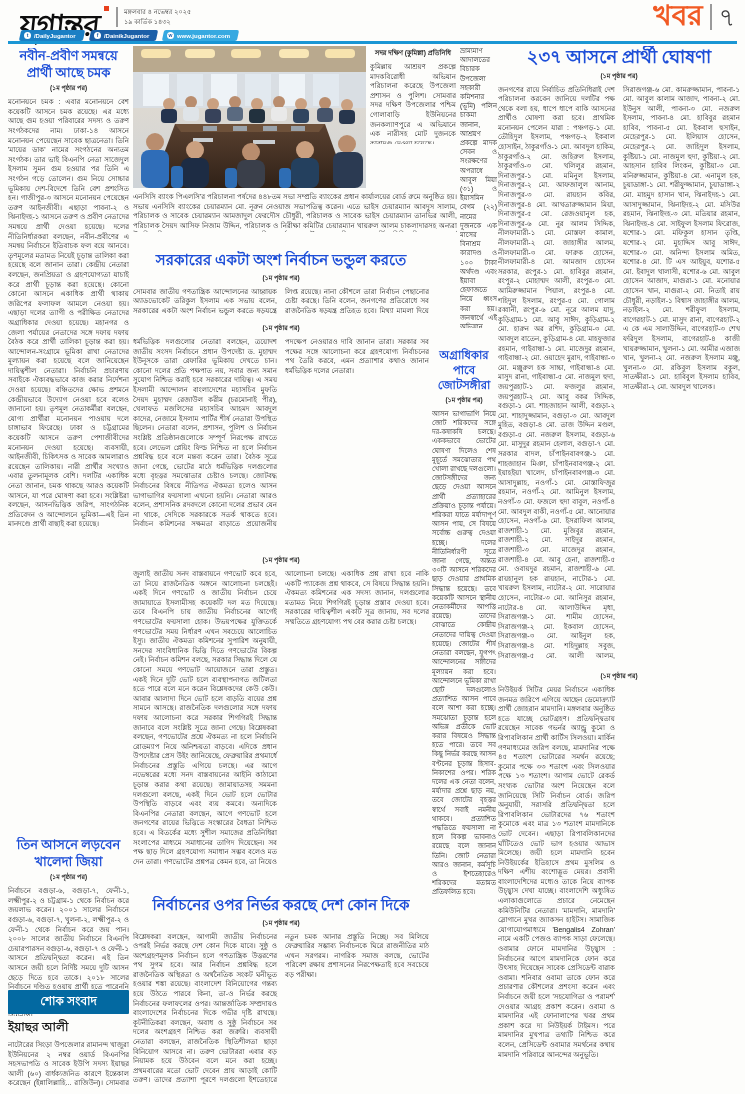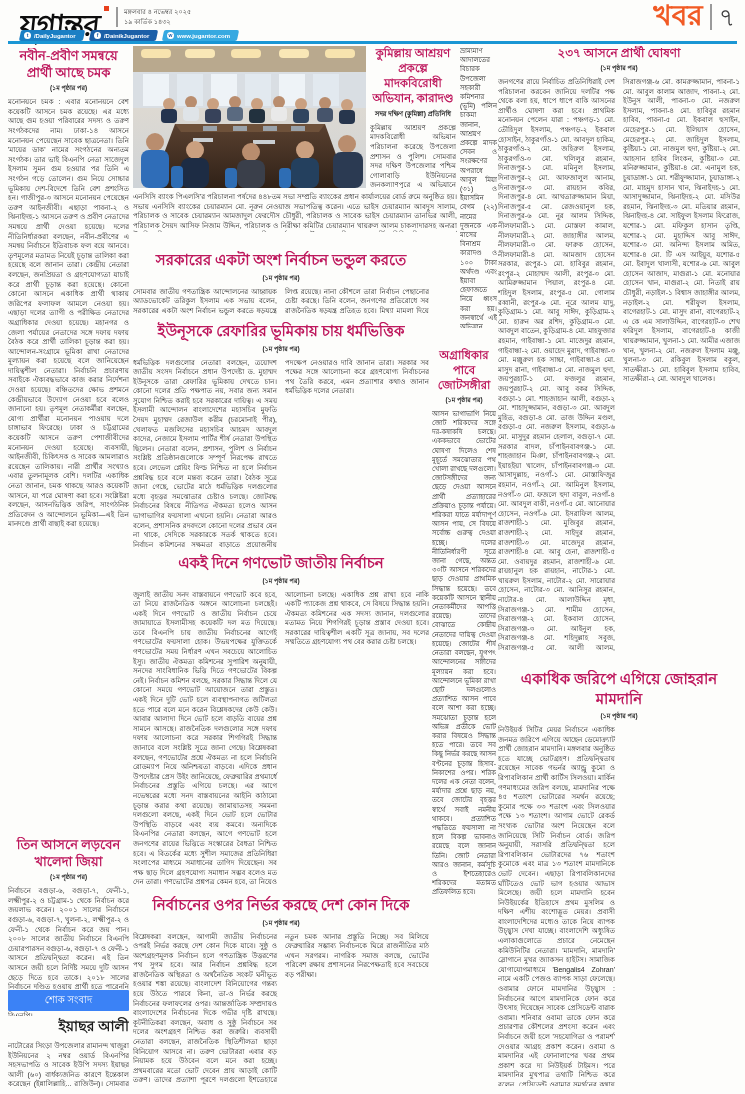--- a/index.html
+++ b/index.html
@@ -19,34 +19,34 @@
   .badge .bicon{width:7px;height:7px;border-radius:50%;background:#fff;color:#1b5fa8;font-size:5px;
          line-height:7px;text-align:center;font-weight:bold;transform:skewX(12deg);}
   .b1{background:#1b7fc4;} .b2{background:#1b5fa8;} .b3{background:#36a9e1;}
   .section-right{position:absolute;right:10px;top:1px;display:flex;align-items:flex-end;gap:7px;}
   .section-name{font-size:28px;font-weight:800;color:#f15a24;line-height:1.1;}
   .section-sep{width:2px;height:26px;background:#9a9a9a;margin-bottom:2px;}
   .page-num{font-size:25px;color:#3c3c3c;line-height:1.1;}
   .bluerule{position:absolute;left:8px;right:8px;top:41px;height:3px;background:#1a96d4;}
   
   .art{position:absolute;overflow:hidden;}
-  .art h2{margin:0 0 2px 0;font-family:"Liberation Serif",serif;font-weight:700;color:#be185d;text-align:center;}
-  .t-xl{font-size:12px;line-height:1.25;}
+  .art h2{margin:0 0 2px 0;font-family:"Liberation Serif",serif;font-weight:700;color:#1d4ed8;text-align:center;}
+  .t-xl{font-size:18px;line-height:1.25;}
   .t-lg{font-size:15px;line-height:1.3;}
   .t-md{font-size:13px;line-height:1.28;}
   .t-sm{font-size:11.5px;line-height:1.3;}
   .contd{font-size:6.4px;font-weight:bold;text-align:center;margin:1px 0 3px 0;color:#222;}
   .byline{font-size:6.6px;font-weight:bold;text-align:center;margin:1px 0 3px 0;color:#222;}
   .body{font-size:7px;line-height:9.6px;text-align:justify;color:#222;overflow:hidden;}
   .body-xs{font-size:6.8px;line-height:9.2px;}
   .cols2{column-count:2;column-gap:8px;column-fill:auto;}
   .caption-title{font-family:"Liberation Serif",serif;font-weight:700;font-size:13.5px;text-align:center;margin:0 0 3px 0;}
-  .obit-bar{background:#3b82f6;color:#fff;font-size:10px;font-weight:normal;text-align:center;
+  .obit-bar{background:#0369a1;color:#fff;font-size:12px;font-weight:bold;text-align:center;
             padding:2px 0;border-radius:1px;}
-  .obit-name{font-size:14px;font-weight:bold;text-align:right;margin:4px 0 2px 0;}
+  .obit-name{font-size:12px;font-weight:bold;text-align:left;margin:4px 0 2px 0;}
   .photo-frame{position:absolute;left:133px;top:46px;width:233px;height:142px;background:#777;}
   .photo-frame svg{display:block;}
 </style>
 </head>
 <body>
 
 <div id="page">
 
   <div id="masthead">
     <div class="logo">যুগান্তর</div>
@@ -153,47 +153,44 @@
           <rect x="200" y="106" width="30" height="36" rx="8" fill="#2b3a52"></rect>
       </g>
 
       <rect x="38" y="120" width="12" height="22" rx="4" fill="#2e6db4"></rect>
       <rect x="92" y="122" width="12" height="20" rx="4" fill="#2e6db4"></rect>
       <rect x="146" y="122" width="12" height="20" rx="4" fill="#2e6db4"></rect>
     </svg>
   </div>
 
   <div class="art" style="left:370px;top:46px;width:86px;height:142px;">
-    <h2 class="t-sm">কুমিল্লায় আশ্রয়ণ প্রকল্পে মাদকবিরোধী অভিযান, কারাদণ্ড</h2>
     <div class="byline">সদর দক্ষিণ (কুমিল্লা) প্রতিনিধি</div>
     <div class="body" style="height:82px;">কুমিল্লায় আশ্রয়ণ প্রকল্পে মাদকবিরোধী অভিযান পরিচালনা করেছে উপজেলা প্রশাসন ও পুলিশ। সোমবার সদর দক্ষিণ উপজেলার পশ্চিম গোলাবাড়ি ইউনিয়নের জনকল্যাণপুরে এ অভিযানে এক নারীসহ মোট দুজনকে কারাদণ্ড দেওয়া হয়েছে।</div>
   </div>
 
   <div class="art" style="left:460px;top:46px;width:37px;height:282px;">
     <div class="body body-xs" style="height:282px;">ভ্রাম্যমাণ আদালতের বিচারক উপজেলা সহকারী কমিশনার (ভূমি) পলিন চাকমা জানান, আশ্রয়ণ প্রকল্পে মাদক সেবন ও সংরক্ষণের অপরাধে আবুল মিয়া (৩১) ও ইয়াসমিন বেগম (২২) নামের দুজনকে এক মাসের বিনাশ্রম কারাদণ্ড ও ১০০ টাকা অর্থদণ্ড এবং ইয়াবা হেফাজতে নিয়ে ধ্বংস করা হয়। জনস্বার্থে এই অভিযান অব্যাহত থাকবে।</div>
   </div>
 
   <div class="art" style="left:133px;top:192px;width:324px;height:58px;">
     <div class="body" style="height:40px;">এনসিসি ব্যাংক পিএলসি'র পরিচালনা পর্ষদের ৪৪৮তম সভা সম্প্রতি ব্যাংকের প্রধান কার্যালয়ের বোর্ড রুমে অনুষ্ঠিত হয়। সভায় এনসিসি ব্যাংকের চেয়ারম্যান মো. নূরুন নেওয়াজ সভাপতিত্ব করেন। এতে ভাইস চেয়ারম্যান আবদুস সালাম, পরিচালক ও সাবেক চেয়ারম্যান আমজাদুল ফেরদৌস চৌধুরী, পরিচালক ও সাবেক ভাইস চেয়ারম্যান তানভির আলী, পরিচালক সৈয়দ আসিফ নিজাম উদ্দিন, পরিচালক ও নিরীক্ষা কমিটির চেয়ারম্যান খায়রুল আলম চাকলাদারসহ অন্যরা উপস্থিত ছিলেন। সভায় ব্যাংকের চলমান ব্যবসায়িক কার্যক্রম ও কৌশলগত পরিকল্পনা সম্পর্কিত বিভিন্ন বিষয়ে গুরুত্বপূর্ণ সিদ্ধান্ত গৃহীত হয়। সংবাদ বিজ্ঞপ্তি</div>
   </div>
 
   <div class="art" style="left:133px;top:251px;width:296px;height:68px;">
     <h2 class="t-lg">সরকারের একটা অংশ নির্বাচন ভন্ডুল করতে</h2>
     <div class="contd">(১ম পৃষ্ঠার পর)</div>
     <div class="body cols2" style="height:36px;">সোমবার জাতীয় গণতান্ত্রিক আন্দোলনের আহ্বায়ক অ্যাডভোকেট তরিকুল ইসলাম এক সভায় বলেন, সরকারের একটা অংশ নির্বাচন ভন্ডুল করতে ষড়যন্ত্রে লিপ্ত রয়েছে। নানা কৌশলে তারা নির্বাচন পেছানোর চেষ্টা করছে। তিনি বলেন, জনগণের প্রতিরোধে সব রাজনৈতিক ষড়যন্ত্র প্রতিহত হবে। মিথ্যা মামলা দিয়ে নেতাকর্মীদের হয়রানির প্রতিবাদ জানান তিনি। জনগণের রায়ের প্রতি শ্রদ্ধাশীল থেকে রাজনৈতিক অস্থিরতা পরিহারের আহ্বানও জানানো হয় সভা থেকে।</div>
   </div>
 
   <div class="art" style="left:133px;top:322px;width:296px;height:230px;">
-    <h2 class="t-lg">ইউনূসকে রেফারির ভূমিকায় চায় ধর্মভিত্তিক</h2>
     <div class="contd">(১ম পৃষ্ঠার পর)</div>
     <div class="body cols2" style="height:196px;">ধর্মভিত্তিক দলগুলোর নেতারা বলছেন, ত্রয়োদশ জাতীয় সংসদ নির্বাচনে প্রধান উপদেষ্টা ড. মুহাম্মদ ইউনূসকে তারা রেফারির ভূমিকায় দেখতে চান। কোনো দলের প্রতি পক্ষপাত নয়, সবার জন্য সমান সুযোগ নিশ্চিত করাই হবে সরকারের দায়িত্ব। এ সময় ইসলামী আন্দোলন বাংলাদেশের মহাসচিব মুফতি সৈয়দ মুহাম্মদ রেজাউল করীম (চরমোনাই পীর), খেলাফত মজলিসের মহাসচিব আহমদ আবদুল কাদের, নেজামে ইসলাম পার্টির শীর্ষ নেতারা উপস্থিত ছিলেন। নেতারা বলেন, প্রশাসন, পুলিশ ও নির্বাচন সংশ্লিষ্ট প্রতিষ্ঠানগুলোকে সম্পূর্ণ নিরপেক্ষ রাখতে হবে। লেভেল প্লেয়িং ফিল্ড নিশ্চিত না হলে নির্বাচন প্রশ্নবিদ্ধ হবে বলে মন্তব্য করেন তারা। বৈঠক সূত্রে জানা গেছে, ভোটের মাঠে ধর্মভিত্তিক দলগুলোর মধ্যে বৃহত্তর সমঝোতার চেষ্টাও চলছে। জোটবদ্ধ নির্বাচনের বিষয়ে নীতিগত ঐকমত্য হলেও আসন ভাগাভাগির ফয়সালা এখনো হয়নি। নেতারা আরও বলেন, প্রশাসনিক রদবদলে কোনো দলের প্রভাব যেন না থাকে, সেদিকে সরকারকে সতর্ক থাকতে হবে। নির্বাচন কমিশনের সক্ষমতা বাড়াতে প্রয়োজনীয় পদক্ষেপ নেওয়ারও দাবি জানান তারা। সরকার সব পক্ষের সঙ্গে আলোচনা করে গ্রহণযোগ্য নির্বাচনের পথ তৈরি করবে, এমন প্রত্যাশার কথাও জানান ধর্মভিত্তিক দলের নেতারা।</div>
   </div>
 
   <div class="art" style="left:133px;top:554px;width:296px;height:340px;">
-    <h2 class="t-lg">একই দিনে গণভোট জাতীয় নির্বাচন</h2>
     <div class="contd">(১ম পৃষ্ঠার পর)</div>
     <div class="body cols2" style="height:305px;">জুলাই জাতীয় সনদ বাস্তবায়নে গণভোট কবে হবে, তা নিয়ে রাজনৈতিক অঙ্গনে আলোচনা চলছেই। একই দিনে গণভোট ও জাতীয় নির্বাচন চেয়ে জামায়াতে ইসলামীসহ কয়েকটি দল মত দিয়েছে। তবে বিএনপি চায় জাতীয় নির্বাচনের আগেই গণভোটের ফয়সালা হোক। উভয়পক্ষের যুক্তিতর্কে গণভোটের সময় নির্ধারণ এখন সবচেয়ে আলোচিত ইস্যু। জাতীয় ঐকমত্য কমিশনের সুপারিশ অনুযায়ী, সনদের সাংবিধানিক ভিত্তি দিতে গণভোটের বিকল্প নেই। নির্বাচন কমিশন বলছে, সরকার সিদ্ধান্ত দিলে যে কোনো সময়ে গণভোট আয়োজনে তারা প্রস্তুত। একই দিনে দুটি ভোট হলে ব্যবস্থাপনাগত জটিলতা হতে পারে বলে মনে করেন বিশ্লেষকদের কেউ কেউ। আবার আলাদা দিনে ভোট হলে বাড়তি ব্যয়ের প্রশ্ন সামনে আসছে। রাজনৈতিক দলগুলোর সঙ্গে দফায় দফায় আলোচনা করে সরকার শিগগিরই সিদ্ধান্ত জানাবে বলে সংশ্লিষ্ট সূত্রে জানা গেছে। বিশ্লেষকরা বলছেন, গণভোটের প্রশ্নে ঐকমত্য না হলে নির্বাচনি রোডম্যাপ নিয়ে অনিশ্চয়তা বাড়বে। এদিকে প্রধান উপদেষ্টার প্রেস উইং জানিয়েছে, ফেব্রুয়ারির প্রথমার্ধে নির্বাচনের প্রস্তুতি এগিয়ে চলছে। এর আগে নভেম্বরের মধ্যে সনদ বাস্তবায়নের আইনি কাঠামো চূড়ান্ত করার কথা রয়েছে। জামায়াতসহ সমমনা দলগুলো বলছে, একই দিনে ভোট হলে ভোটার উপস্থিতি বাড়বে এবং ব্যয় কমবে। অন্যদিকে বিএনপির নেতারা বলছেন, আগে গণভোট হলে জনগণের রায়ের ভিত্তিতে সংস্কারের বৈধতা নিশ্চিত হবে। এ বিতর্কের মধ্যে সুশীল সমাজের প্রতিনিধিরা সংলাপের মাধ্যমে সমাধানের তাগিদ দিয়েছেন। সব পক্ষ ছাড় দিলে গ্রহণযোগ্য সমাধান সম্ভব বলেও মত দেন তারা। গণভোটের প্রশ্নপত্র কেমন হবে, তা নিয়েও আলোচনা চলছে। একাধিক প্রশ্ন রাখা হবে নাকি একটি প্যাকেজ প্রশ্ন থাকবে, সে বিষয়ে সিদ্ধান্ত হয়নি। ঐকমত্য কমিশনের এক সদস্য জানান, দলগুলোর মতামত নিয়ে শিগগিরই চূড়ান্ত প্রস্তাব দেওয়া হবে। সরকারের দায়িত্বশীল একটি সূত্র জানায়, সব দলের সম্মতিতে গ্রহণযোগ্য পথ বের করার চেষ্টা চলছে।</div>
   </div>
 
   <div class="art" style="left:133px;top:896px;width:296px;height:190px;">
     <h2 class="t-lg">নির্বাচনের ওপর নির্ভর করছে দেশ কোন দিকে</h2>
     <div class="contd">(১ম পৃষ্ঠার পর)</div>
     <div class="body cols2" style="height:155px;">বিশ্লেষকরা বলছেন, আগামী জাতীয় নির্বাচনের ওপরই নির্ভর করছে দেশ কোন দিকে যাবে। সুষ্ঠু ও অংশগ্রহণমূলক নির্বাচন হলে গণতান্ত্রিক উত্তরণের পথ সুগম হবে। আর নির্বাচন প্রশ্নবিদ্ধ হলে রাজনৈতিক অস্থিরতা ও অর্থনৈতিক সংকট ঘনীভূত হওয়ার শঙ্কা রয়েছে। বাংলাদেশ বিনিয়োগের গন্তব্য হয়ে উঠতে পারবে কিনা, তা-ও নির্ভর করছে নির্বাচনের ফলাফলের ওপর। আন্তর্জাতিক সম্প্রদায়ও বাংলাদেশের নির্বাচনের দিকে গভীর দৃষ্টি রাখছে। কূটনীতিকরা বলছেন, অবাধ ও সুষ্ঠু নির্বাচনে সব দলের অংশগ্রহণ নিশ্চিত করা জরুরি। ব্যবসায়ী নেতারা বলছেন, রাজনৈতিক স্থিতিশীলতা ছাড়া বিনিয়োগ আসবে না। তরুণ ভোটাররা এবার বড় নিয়ামক হয়ে উঠবেন বলে মনে করা হচ্ছে। প্রথমবারের মতো ভোট দেবেন প্রায় আড়াই কোটি তরুণ। তাদের প্রত্যাশা পূরণে দলগুলো ইশতেহারে নতুন চমক আনার প্রস্তুতি নিচ্ছে। সব মিলিয়ে ফেব্রুয়ারির সম্ভাব্য নির্বাচনকে ঘিরে রাজনীতির মাঠ এখন সরগরম। নাগরিক সমাজ বলছে, ভোটের পরিবেশ রক্ষায় প্রশাসনের নিরপেক্ষতাই হবে সবচেয়ে বড় পরীক্ষা।</div>
   </div>
 
@@ -203,21 +200,20 @@
     <div class="body cols2" style="height:576px;">জনগণের রায়ে নির্বাচিত প্রতিনিধিরাই দেশ পরিচালনা করবেন জানিয়ে দলটির পক্ষ থেকে বলা হয়, ধাপে ধাপে বাকি আসনের প্রার্থীও ঘোষণা করা হবে। প্রাথমিক মনোনয়ন পেলেন যারা : পঞ্চগড়-১ মো. তৌহিদুল ইসলাম, পঞ্চগড়-২ ইকবাল হোসাইন, ঠাকুরগাঁও-১ মো. আবদুল হাকিম, ঠাকুরগাঁও-২ মো. জহিরুল ইসলাম, ঠাকুরগাঁও-৩ মো. খলিলুর রহমান, দিনাজপুর-১ মো. মমিনুল ইসলাম, দিনাজপুর-২ মো. আফজালুল আনাম, দিনাজপুর-৩ মো. রায়হান কবির, দিনাজপুর-৪ মো. আখতারুজ্জামান মিয়া, দিনাজপুর-৫ মো. রেজওয়ানুল হক, দিনাজপুর-৬ মো. নুর আলম সিদ্দিক, নীলফামারী-১ মো. মোস্তফা কামাল, নীলফামারী-২ মো. জাহাঙ্গীর আলম, নীলফামারী-৩ মো. ফারুক হোসেন, নীলফামারী-৪ মো. আমজাদ হোসেন সরকার, রংপুর-১ মো. হাবিবুর রহমান, রংপুর-২ মোহাম্মদ আলী, রংপুর-৩ মো. আমিরুজ্জামান পিয়াল, রংপুর-৪ মো. শহিদুল ইসলাম, রংপুর-৫ মো. গোলাম রব্বানী, রংপুর-৬ মো. নূরে আলম যাদু, কুড়িগ্রাম-১ মো. আবু সাঈদ, কুড়িগ্রাম-২ মো. হারুন অর রশিদ, কুড়িগ্রাম-৩ মো. আবদুল বাতেন, কুড়িগ্রাম-৪ মো. মাহফুজার রহমান, গাইবান্ধা-১ মো. মাজেদুর রহমান, গাইবান্ধা-২ মো. ওয়াহেদ মুরাদ, গাইবান্ধা-৩ মো. মঞ্জুরুল হক সাচ্চা, গাইবান্ধা-৪ মো. মাসুদ রানা, গাইবান্ধা-৫ মো. নাজমুল হুদা, জয়পুরহাট-১ মো. ফজলুর রহমান, জয়পুরহাট-২ মো. আবু বকর সিদ্দিক, বগুড়া-১ মো. শাহজাহান আলী, বগুড়া-২ মো. শাহাদুজ্জামান, বগুড়া-৩ মো. আবদুল মুহিত, বগুড়া-৪ মো. তাজ উদ্দিন মণ্ডল, বগুড়া-৫ মো. নজরুল ইসলাম, বগুড়া-৬ মো. মাসুদুর রহমান হেলাল, বগুড়া-৭ মো. সরকার বাদল, চাঁপাইনবাবগঞ্জ-১ মো. শাহজাহান মিঞা, চাঁপাইনবাবগঞ্জ-২ মো. ইয়াহইয়া খালেদ, চাঁপাইনবাবগঞ্জ-৩ মো. আসাদুল্লাহ, নওগাঁ-১ মো. মোস্তাফিজুর রহমান, নওগাঁ-২ মো. আমিনুল ইসলাম, নওগাঁ-৩ মো. ফজলে হুদা বাবুল, নওগাঁ-৪ মো. আবদুল বাকী, নওগাঁ-৫ মো. আনোয়ার হোসেন, নওগাঁ-৬ মো. ইসরাফিল আলম, রাজশাহী-১ মো. মুজিবুর রহমান, রাজশাহী-২ মো. সাইদুর রহমান, রাজশাহী-৩ মো. মাজেদুর রহমান, রাজশাহী-৪ মো. আবু হেনা, রাজশাহী-৫ মো. ওবায়দুর রহমান, রাজশাহী-৬ মো. রায়হানুল হক রায়হান, নাটোর-১ মো. খায়রুল ইসলাম, নাটোর-২ মো. সারোয়ার হোসেন, নাটোর-৩ মো. আনিসুর রহমান, নাটোর-৪ মো. আলাউদ্দিন মৃধা, সিরাজগঞ্জ-১ মো. শামীম হোসেন, সিরাজগঞ্জ-২ মো. ইকবাল হোসেন, সিরাজগঞ্জ-৩ মো. আইনুল হক, সিরাজগঞ্জ-৪ মো. শহিদুল্লাহ সবুজ, সিরাজগঞ্জ-৫ মো. আলী আলম, সিরাজগঞ্জ-৬ মো. কামরুজ্জামান, পাবনা-১ মো. আবুল কালাম আজাদ, পাবনা-২ মো. ইউনুস আলী, পাবনা-৩ মো. নজরুল ইসলাম, পাবনা-৪ মো. হাবিবুর রহমান হাবিব, পাবনা-৫ মো. ইকবাল হুসাইন, মেহেরপুর-১ মো. ইলিয়াস হোসেন, মেহেরপুর-২ মো. জাহিদুল ইসলাম, কুষ্টিয়া-১ মো. নাজমুল হুদা, কুষ্টিয়া-২ মো. আহসান হাবিব লিংকন, কুষ্টিয়া-৩ মো. মনিরুজ্জামান, কুষ্টিয়া-৪ মো. এনামুল হক, চুয়াডাঙ্গা-১ মো. শরীফুজ্জামান, চুয়াডাঙ্গা-২ মো. মাহমুদ হাসান খান, ঝিনাইদহ-১ মো. আসাদুজ্জামান, ঝিনাইদহ-২ মো. মসিউর রহমান, ঝিনাইদহ-৩ মো. মতিয়ার রহমান, ঝিনাইদহ-৪ মো. সাইফুল ইসলাম ফিরোজ, যশোর-১ মো. মফিকুল হাসান তৃপ্তি, যশোর-২ মো. মুহাদ্দিস আবু সাঈদ, যশোর-৩ মো. অনিন্দ্য ইসলাম অমিত, যশোর-৪ মো. টি এস আইয়ুব, যশোর-৫ মো. ইবাদুল খালাসী, যশোর-৬ মো. আবুল হোসেন আজাদ, মাগুরা-১ মো. মনোয়ার হোসেন খান, মাগুরা-২ মো. নিতাই রায় চৌধুরী, নড়াইল-১ বিশ্বাস জাহাঙ্গীর আলম, নড়াইল-২ মো. শরীফুল ইসলাম, বাগেরহাট-১ মো. মাসুদ রানা, বাগেরহাট-২ এ কে এম সালাউদ্দিন, বাগেরহাট-৩ শেখ ফরিদুল ইসলাম, বাগেরহাট-৪ কাজী খায়রুজ্জামান, খুলনা-১ মো. আমীর এজাজ খান, খুলনা-২ মো. নজরুল ইসলাম মঞ্জু, খুলনা-৩ মো. রকিবুল ইসলাম বকুল, সাতক্ষীরা-১ মো. হাবিবুল ইসলাম হাবিব, সাতক্ষীরা-২ মো. আবদুল খালেক।</div>
   </div>
 
   <div class="art" style="left:432px;top:332px;width:64px;height:754px;margin-top:16px;">
     <h2 class="t-sm">অগ্রাধিকার পাবে জোটসঙ্গীরা</h2>
     <div class="contd">(১ম পৃষ্ঠার পর)</div>
     <div class="body body-xs" style="height:694px;">আসন ভাগাভাগি নিয়ে জোট শরিকদের সঙ্গে দর-কষাকষি চলছে। এককভাবে ভোটের ঘোষণা দিলেও শেষ মুহূর্তে সমঝোতার পথ খোলা রাখছে দলগুলো। জোটসঙ্গীদের জন্য ছেড়ে দেওয়া আসনে প্রার্থী প্রত্যাহারের প্রক্রিয়াও চূড়ান্ত পর্যায়ে। শরিকরা যাতে মর্যাদাপূর্ণ আসন পায়, সে বিষয়ে সর্বোচ্চ গুরুত্ব দেওয়া হচ্ছে। দলের নীতিনির্ধারণী সূত্রে জানা গেছে, অন্তত ৩০টি আসনে শরিকদের ছাড় দেওয়ার প্রাথমিক সিদ্ধান্ত হয়েছে। তবে কয়েকটি আসনে স্থানীয় নেতাকর্মীদের আপত্তি রয়েছে। তাদের বোঝাতে কেন্দ্রীয় নেতাদের দায়িত্ব দেওয়া হয়েছে। জোটের শীর্ষ নেতারা বলছেন, যুগপৎ আন্দোলনের সঙ্গীদের মূল্যায়ন করা হবে। আন্দোলনে ভূমিকা রাখা ছোট দলগুলোও প্রত্যাশিত আসন পাবে বলে আশা করা হচ্ছে। সমঝোতা চূড়ান্ত হলে অভিন্ন প্রতীকে ভোট করার বিষয়েও সিদ্ধান্ত হতে পারে। তবে সব কিছু নির্ভর করছে আসন বণ্টনের চূড়ান্ত হিসাব-নিকাশের ওপর। শরিক দলের এক নেতা বলেন, মর্যাদার প্রশ্নে ছাড় নয়, তবে জোটের বৃহত্তর স্বার্থে সবাই নমনীয় থাকবে। প্রত্যাশিত পদ্ধতিতে ফয়সালা না হলে বিকল্প ভাবনাও রয়েছে বলে জানান তিনি। জোট নেতারা আরও জানান, কর্মসূচি ও ইশতেহারেও শরিকদের মতামত প্রতিফলিত হবে।</div>
   </div>
 
   <div class="art" style="left:498px;top:670px;width:242px;height:416px;">
-    <h2 class="t-lg">একাধিক জরিপে এগিয়ে জোহরান মামদানি</h2>
     <div class="contd">(১ম পৃষ্ঠার পর)</div>
     <div class="body cols2" style="height:380px;">নিউইয়র্ক সিটির মেয়র নির্বাচনে একাধিক জনমত জরিপে এগিয়ে আছেন ডেমোক্র্যাট প্রার্থী জোহরান মামদানি। মঙ্গলবার অনুষ্ঠিত হতে যাচ্ছে ভোটগ্রহণ। প্রতিদ্বন্দ্বিতায় রয়েছেন সাবেক গভর্নর অ্যান্ড্রু কুমো ও রিপাবলিকান প্রার্থী কার্টিস সিলওয়া। মার্কিন গণমাধ্যমের জরিপ বলছে, মামদানির পক্ষে ৪৫ শতাংশ ভোটারের সমর্থন রয়েছে; কুমোর পক্ষে ৩৩ শতাংশ এবং সিলওয়ার পক্ষে ১৩ শতাংশ। আগাম ভোটে রেকর্ড সংখ্যক ভোটার অংশ নিয়েছেন বলে জানিয়েছে সিটি নির্বাচন বোর্ড। জরিপ অনুযায়ী, সরাসরি প্রতিদ্বন্দ্বিতা হলে রিপাবলিকান ভোটারদের ৭৬ শতাংশ কুমোকে এবং মাত্র ১৩ শতাংশ মামদানিকে ভোট দেবেন। এছাড়া রিপাবলিকানদের ঘাঁটিতেও ভোট ভাগ হওয়ার আভাস মিলেছে। জয়ী হলে মামদানি হবেন নিউইয়র্কের ইতিহাসে প্রথম মুসলিম ও দক্ষিণ এশীয় বংশোদ্ভূত মেয়র। প্রবাসী বাংলাদেশিদের মধ্যেও তাকে নিয়ে ব্যাপক উচ্ছ্বাস দেখা যাচ্ছে। বাংলাদেশি অধ্যুষিত এলাকাগুলোতে প্রচারে নেমেছেন কমিউনিটির নেতারা। 'মামদানি, মামদানি' স্লোগানে মুখর জ্যাকসন হাইটস। সামাজিক যোগাযোগমাধ্যমে 'Bengalis4 Zohran' নামে একটি পেজও ব্যাপক সাড়া ফেলেছে। ওবামার ফোনে মামদানির উচ্ছ্বাস : নির্বাচনের আগে মামদানিকে ফোন করে উৎসাহ দিয়েছেন সাবেক প্রেসিডেন্ট বারাক ওবামা। শনিবার ওবামা তাকে ফোন করে প্রচারণার কৌশলের প্রশংসা করেন এবং নির্বাচনে জয়ী হলে 'সহযোগিতা ও পরামর্শ' দেওয়ার আগ্রহ প্রকাশ করেন। ওবামা ও মামদানির এই ফোনালাপের খবর প্রথম প্রকাশ করে দ্য নিউইয়র্ক টাইমস। পরে মামদানির মুখপাত্র তথ্যটি নিশ্চিত করে বলেন, প্রেসিডেন্ট ওবামার সমর্থনের কথায় মামদানি পরিবারে আনন্দের অনুভূতি।</div>
   </div>
 
   <div class="art" style="left:8px;top:804px;width:121px;height:182px;margin-top:33px;">
     <h2 class="t-md">তিন আসনে লড়বেন খালেদা জিয়া</h2>
     <div class="contd">(১ম পৃষ্ঠার পর)</div>
     <div class="body" style="height:130px;">নির্বাচনে বগুড়া-৬, বগুড়া-৭, ফেনী-১, লক্ষ্মীপুর-২ ও চট্টগ্রাম-১ থেকে নির্বাচন করে জয়লাভ করেন। ২০০১ সালের নির্বাচনে বগুড়া-৬, বগুড়া-৭, খুলনা-২, লক্ষ্মীপুর-২ ও ফেনী-১ থেকে নির্বাচন করে জয় পান। ২০০৮ সালের জাতীয় নির্বাচনে বিএনপি চেয়ারপারসন বগুড়া-৬, বগুড়া-৭ ও ফেনী-১ আসনে প্রতিদ্বন্দ্বিতা করেন। এই তিন আসনে জয়ী হলে নির্দিষ্ট সময়ে দুটি আসন ছেড়ে দিতে হবে তাকে। ২০১৮ সালের নির্বাচনে দণ্ডিত হওয়ায় প্রার্থী হতে পারেননি তিনি। ২০২৬ সালের নির্বাচনে দল তাকে তিন আসনে প্রার্থী করেছে বলে জানায় বিএনপি।</div>
   </div>
 

